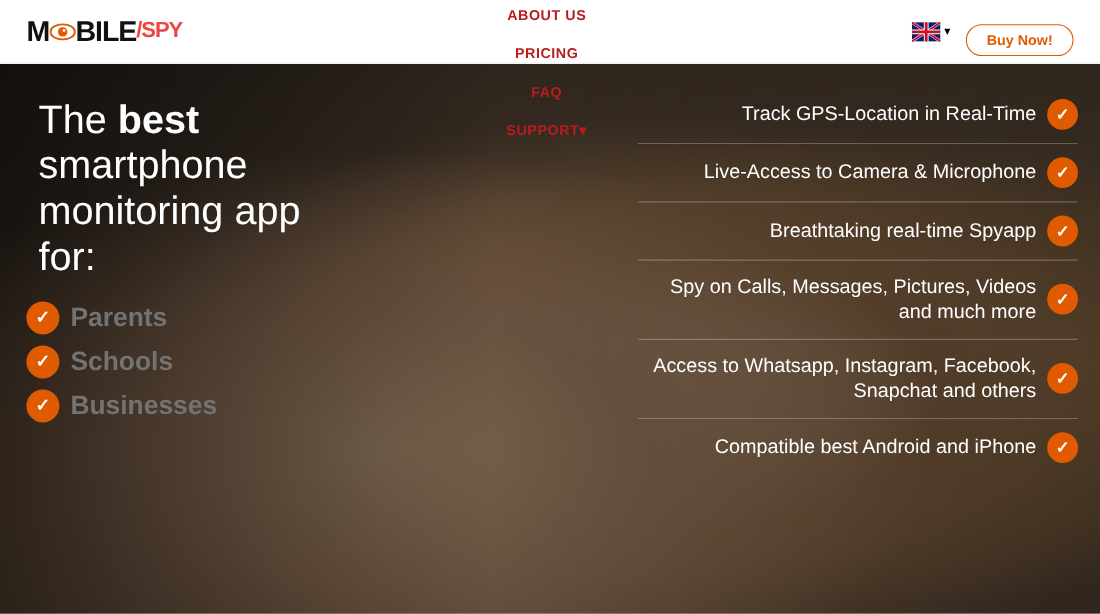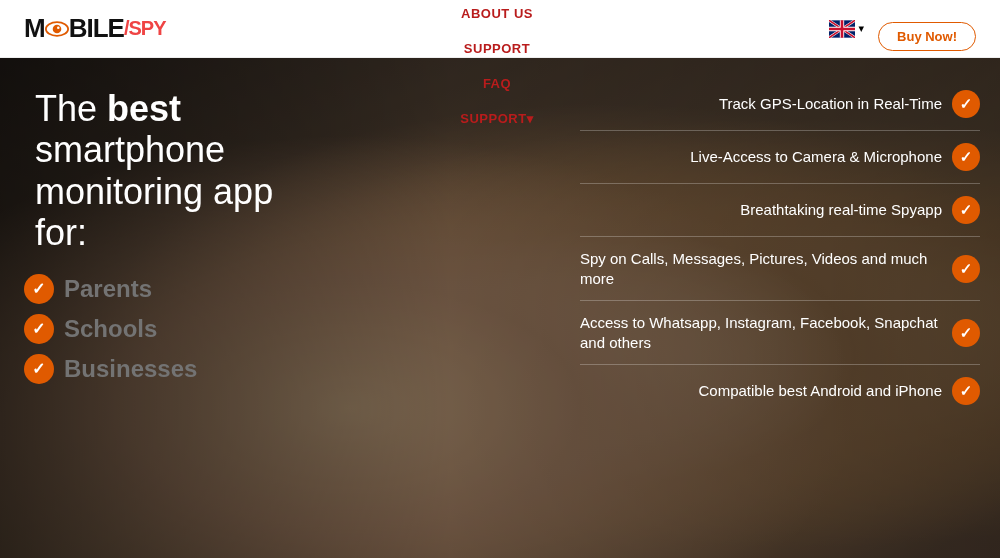--- a/index.html
+++ b/index.html
@@ -135,22 +135,22 @@
     .feature-item {
       display: flex;
       align-items: center;
       justify-content: flex-end;
       gap: 10px;
       padding: 12px 0;
       border-bottom: 1px solid rgba(255,255,255,0.25);
     }
     .feature-item:last-child { border-bottom: none; }
     .feature-text {
-      text-align: left;
-      font-size: 15px;
+      text-align: right;
+      font-size: 18px;
       color: #fff;
       line-height: 1.3;
     }
     .feature-check {
       width: 28px;
       height: 28px;
       border-radius: 50%;
       background: #e05a00;
       display: flex;
       align-items: center;
@@ -176,21 +176,21 @@
       <circle cx="15.5" cy="7.5" r="1.5" fill="#fff"></circle>
     </svg>
     <span>BILE</span>
     <span class="spy-part">/SPY</span>
   </div>
 
   <nav>
     <a href="#" class="active">HOME</a>
     <a href="#">PRICING</a>
     <a href="#">ABOUT US</a>
-    <a href="#">SUPPORT</a>
+    <a href="#">PRICING</a>
     <a href="#">FAQ</a>
     <a href="#">SUPPORT▾</a>
   </nav>
 
   <div class="nav-right">
     <div class="flag-icon">
       <svg width="26" height="18" viewBox="0 0 60 40" xmlns="http://www.w3.org/2000/svg">
         <rect width="60" height="40" fill="#012169"></rect>
         <path d="M0,0 L60,40 M60,0 L0,40" stroke="#fff" stroke-width="6"></path>
         <path d="M0,0 L60,40 M60,0 L0,40" stroke="#C8102E" stroke-width="4"></path>

